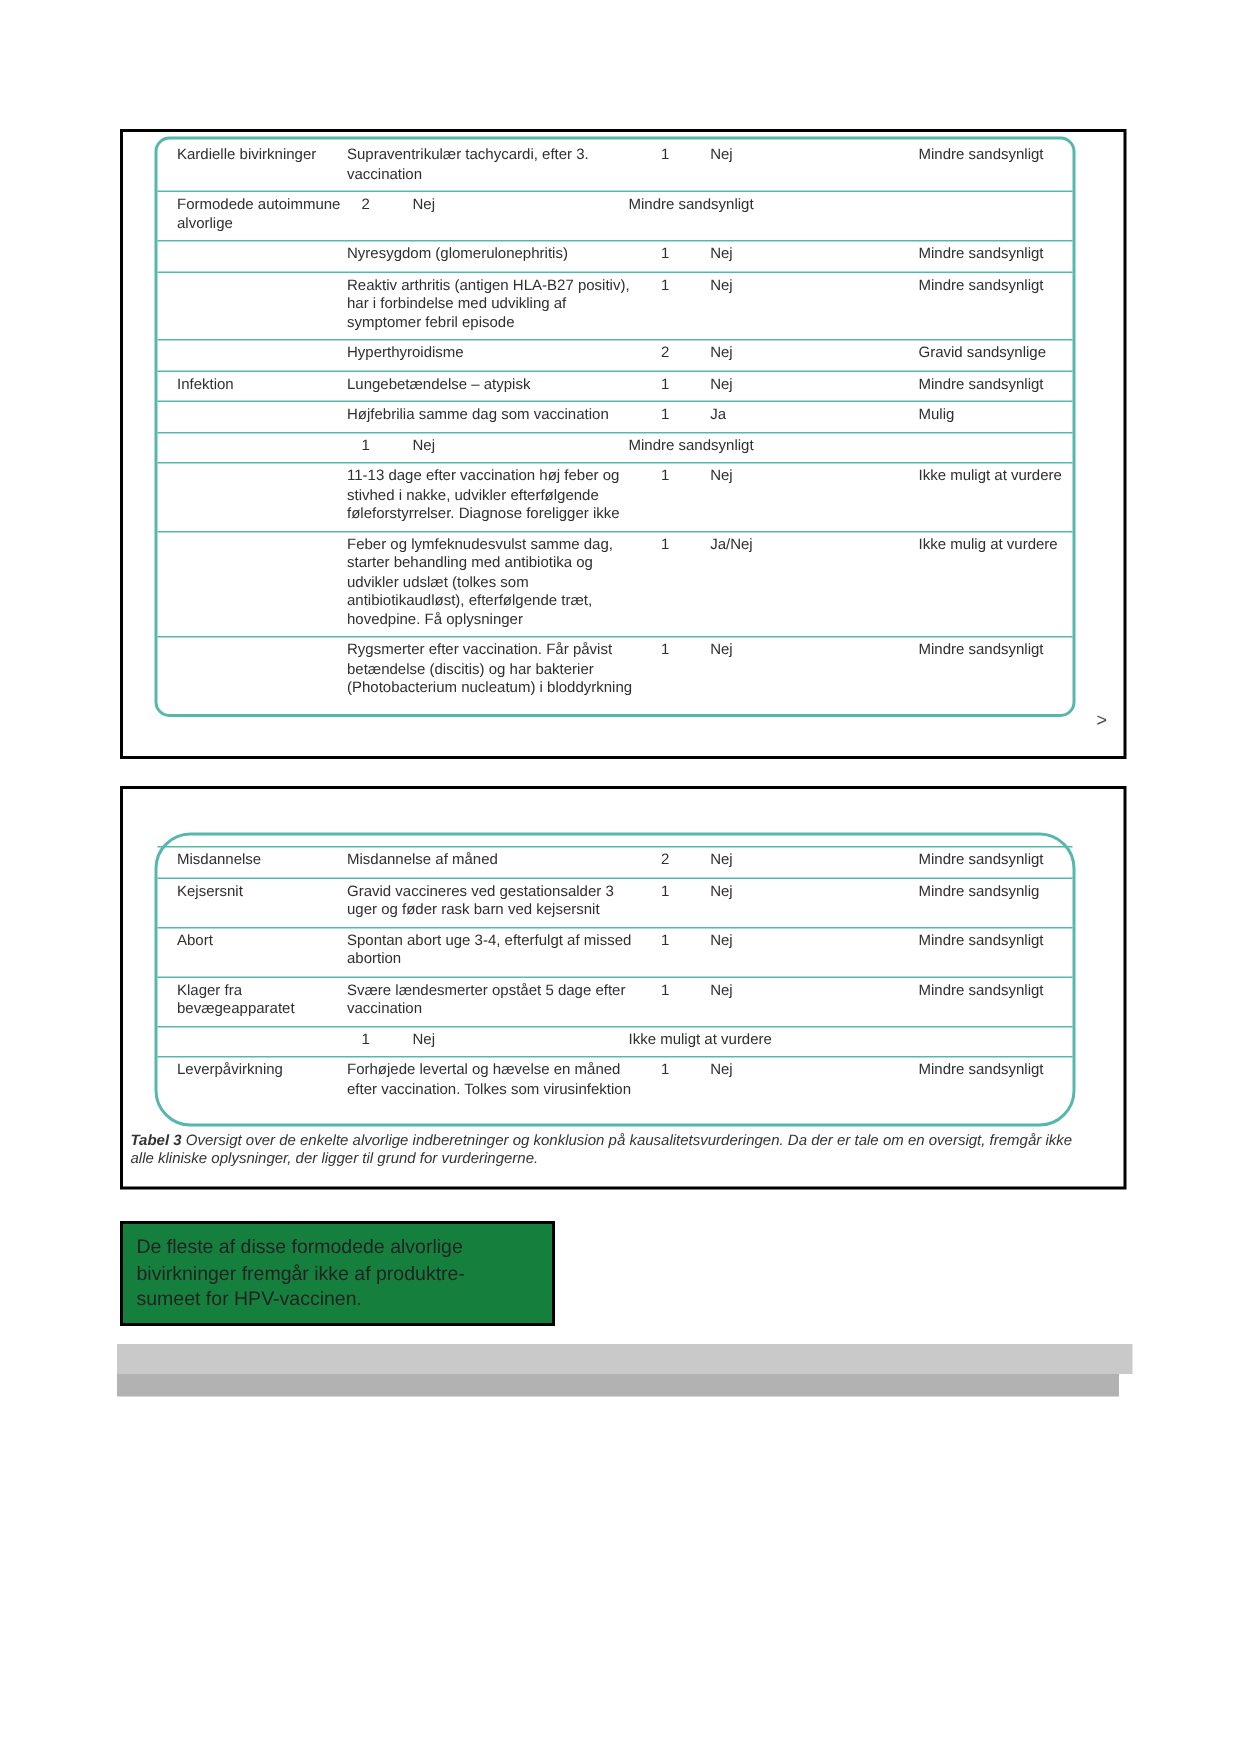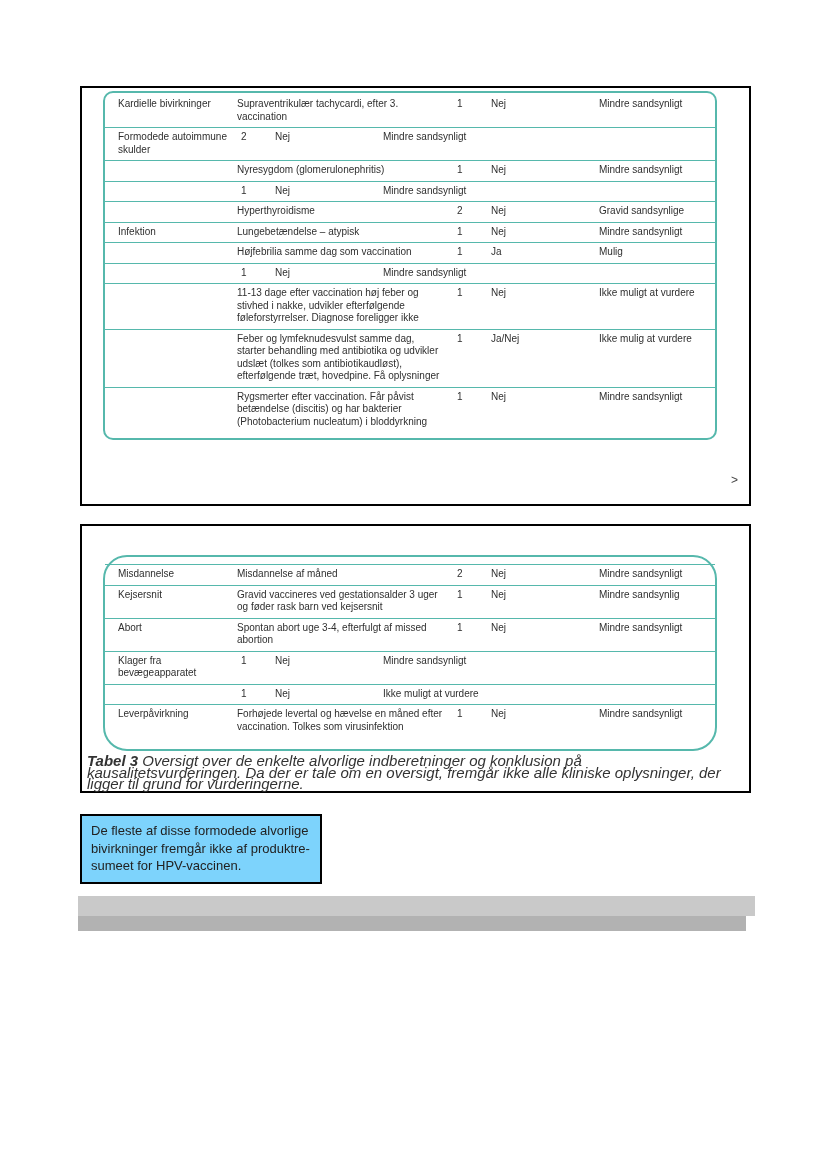--- a/index.html
+++ b/index.html
@@ -43,52 +43,52 @@
     font-size: 10px;
     line-height: 12.5px;
     box-sizing: border-box;
     padding: 0 4px 0 6px;
     color: #2f2f2f;
   }
   .c-cat    { width: 128px; padding-left: 13px; }
   .c-desc   { width: 216px; padding-left: 4px; }
   .c-count  { width: 36px;  padding-left: 8px; }
   .c-causal { width: 110px; padding-left: 6px; }
-  .c-assess { width: 112px; padding-left: 4px; }
+  .c-assess { width: 112px; padding-left: 4px; margin-left: 36px; }
 
   .nav-indicator {
     position: absolute;
     right: 11px;
     top: 386px;
     font-size: 12px;
     color: #444444;
     cursor: pointer;
     line-height: 12px;
   }
 
   .caption {
     position: absolute;
     left: 5px;
     top: 229px;
     width: 640px;
-    font-size: 15px;
+    font-size: 10px;
     line-height: 11.5px;
     font-style: italic;
     color: #333333;
   }
   .cap-label { font-weight: bold; }
 
   .notebox {
     position: absolute;
     left: 80px;
     top: 814px;
-    width: 242px;
+    width: 290px;
     border: 2px solid #000000;
     box-sizing: border-box;
-    background: #7dd3fc;
+    background: #15803d;
     padding: 6px 9px 7px 9px;
   }
   .note-text {
     font-size: 13px;
     line-height: 17.5px;
     white-space: pre-line;
     color: #222222;
   }
 
   .redact { position: absolute; }
@@ -104,34 +104,35 @@
     <div class="tealbox" id="tealbox-top">
       <div class="rows" id="table-top-rows">
           <div class="trow">
             <div class="tcell c-cat">Kardielle bivirkninger</div>
             <div class="tcell c-desc">Supraventrikulær tachycardi, efter 3. vaccination</div>
             <div class="tcell c-count">1</div>
             <div class="tcell c-causal">Nej</div>
             <div class="tcell c-assess">Mindre sandsynligt</div>
           </div>
           <div class="trow">
-            <div class="tcell c-cat">Formodede autoimmune skulder</div>
+            <div class="tcell c-cat">Formodede autoimmune alvorlige</div>
             <div class="tcell c-count">2</div>
             <div class="tcell c-causal">Nej</div>
             <div class="tcell c-assess">Mindre sandsynligt</div>
           </div>
           <div class="trow">
             <div class="tcell c-cat"></div>
             <div class="tcell c-desc">Nyresygdom (glomerulonephritis)</div>
             <div class="tcell c-count">1</div>
             <div class="tcell c-causal">Nej</div>
             <div class="tcell c-assess">Mindre sandsynligt</div>
           </div>
           <div class="trow">
             <div class="tcell c-cat"></div>
+            <div class="tcell c-desc">Reaktiv arthritis (antigen HLA-B27 positiv), har i forbindelse med udvikling af symptomer febril episode</div>
             <div class="tcell c-count">1</div>
             <div class="tcell c-causal">Nej</div>
             <div class="tcell c-assess">Mindre sandsynligt</div>
           </div>
           <div class="trow">
             <div class="tcell c-cat"></div>
             <div class="tcell c-desc">Hyperthyroidisme</div>
             <div class="tcell c-count">2</div>
             <div class="tcell c-causal">Nej</div>
             <div class="tcell c-assess">Gravid sandsynlige</div>
@@ -201,20 +202,21 @@
           </div>
           <div class="trow">
             <div class="tcell c-cat">Abort</div>
             <div class="tcell c-desc">Spontan abort uge 3-4, efterfulgt af missed abortion</div>
             <div class="tcell c-count">1</div>
             <div class="tcell c-causal">Nej</div>
             <div class="tcell c-assess">Mindre sandsynligt</div>
           </div>
           <div class="trow">
             <div class="tcell c-cat">Klager fra bevægeapparatet</div>
+            <div class="tcell c-desc">Svære lændesmerter opstået 5 dage efter vaccination</div>
             <div class="tcell c-count">1</div>
             <div class="tcell c-causal">Nej</div>
             <div class="tcell c-assess">Mindre sandsynligt</div>
           </div>
           <div class="trow">
             <div class="tcell c-cat"></div>
             <div class="tcell c-count">1</div>
             <div class="tcell c-causal">Nej</div>
             <div class="tcell c-assess">Ikke muligt at vurdere</div>
           </div>

